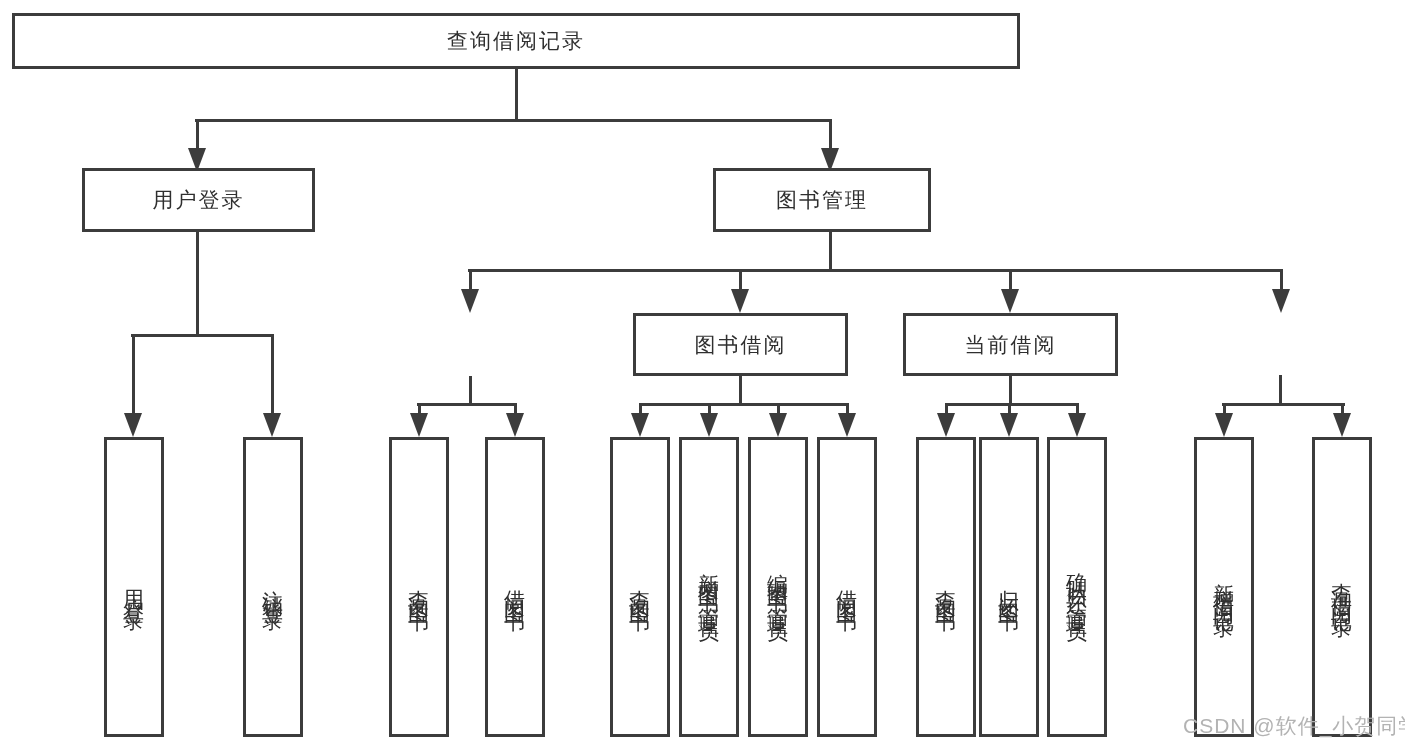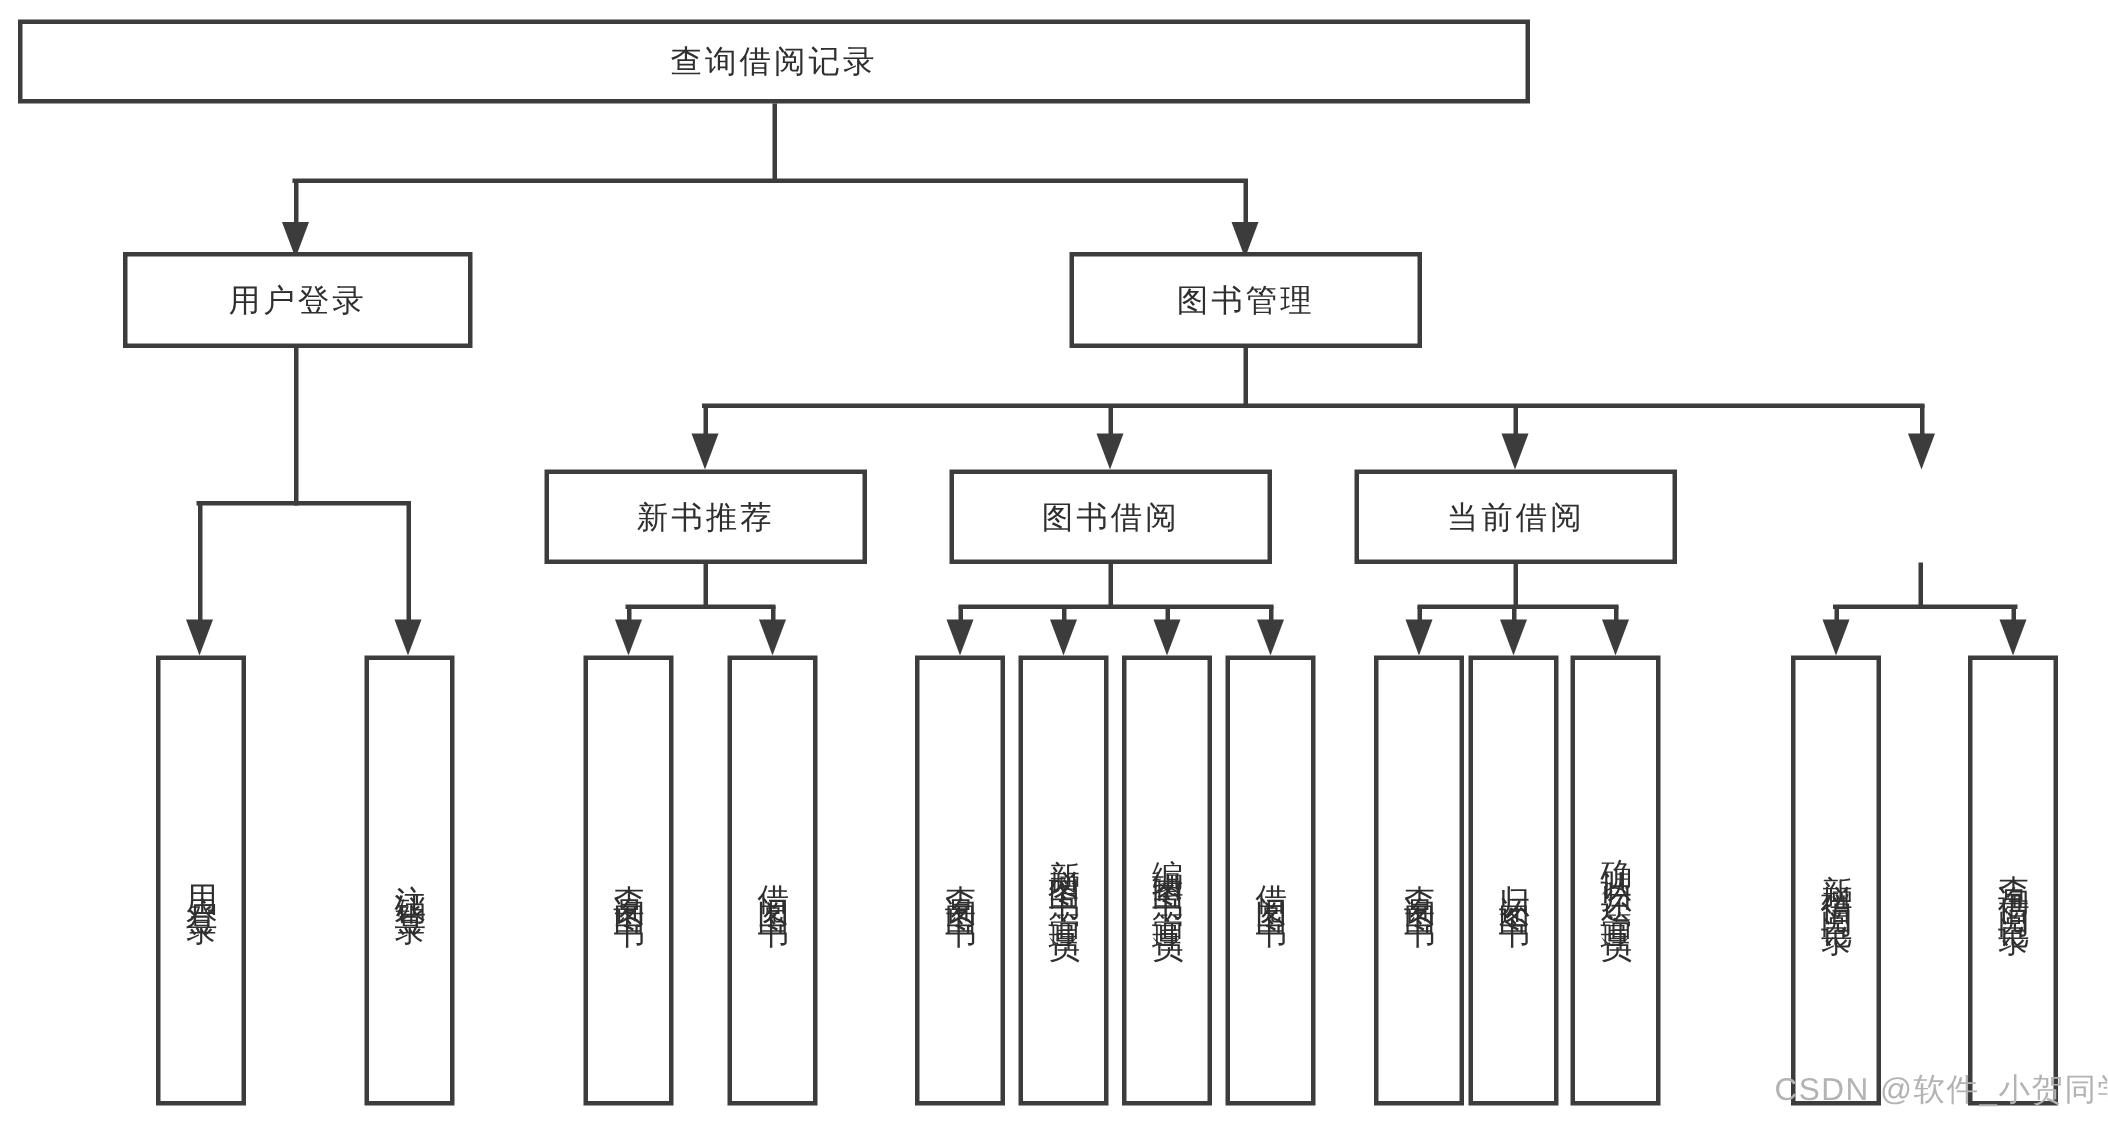--- a/index.html
+++ b/index.html
@@ -75,21 +75,21 @@
   <div class="vl" style="left:515px; top:69px; height:53px;"></div>
   <div class="hl" style="left:195px; top:119px; width:637px;"></div>
   <div class="vl" style="left:196px; top:120px; height:30px;"></div>
   <div class="ah" style="left:188px; top:148px;"></div>
   <div class="vl" style="left:829px; top:120px; height:30px;"></div>
   <div class="ah" style="left:821px; top:148px;"></div>
 
   <div class="box" style="left:82px; top:168px; width:233px; height:64px;">
     <span>用户登录</span>
   </div>
-  <div class="box" style="left:713px; top:168px; width:235px; height:64px;">
+  <div class="box" style="left:713px; top:168px; width:218px; height:64px;">
     <span>图书管理</span>
   </div>
 
   <div class="vl" style="left:196px; top:232px; height:105px;"></div>
   <div class="hl" style="left:131px; top:334px; width:143px;"></div>
   <div class="vl" style="left:132px; top:335px; height:80px;"></div>
   <div class="ah" style="left:124px; top:413px;"></div>
   <div class="vl" style="left:271px; top:335px; height:80px;"></div>
   <div class="ah" style="left:263px; top:413px;"></div>
 
@@ -104,23 +104,20 @@
   <div class="hl" style="left:468px; top:269px; width:815px;"></div>
   <div class="vl" style="left:469px; top:270px; height:21px;"></div>
   <div class="ah" style="left:461px; top:289px;"></div>
   <div class="vl" style="left:739px; top:270px; height:21px;"></div>
   <div class="ah" style="left:731px; top:289px;"></div>
   <div class="vl" style="left:1009px; top:270px; height:21px;"></div>
   <div class="ah" style="left:1001px; top:289px;"></div>
   <div class="vl" style="left:1280px; top:270px; height:21px;"></div>
   <div class="ah" style="left:1272px; top:289px;"></div>
 
-  <div class="box" style="left:363px; top:313px; width:215px; height:63px;">
-    <span>新书推荐</span>
-  </div>
   <div class="box" style="left:633px; top:313px; width:215px; height:63px;">
     <span>图书借阅</span>
   </div>
   <div class="box" style="left:903px; top:313px; width:215px; height:63px;">
     <span>当前借阅</span>
   </div>
 
   <div class="vl" style="left:469px; top:376px; height:30px;"></div>
   <div class="hl" style="left:417px; top:403px; width:100px;"></div>
   <div class="vl" style="left:418px; top:404px; height:11px;"></div>

